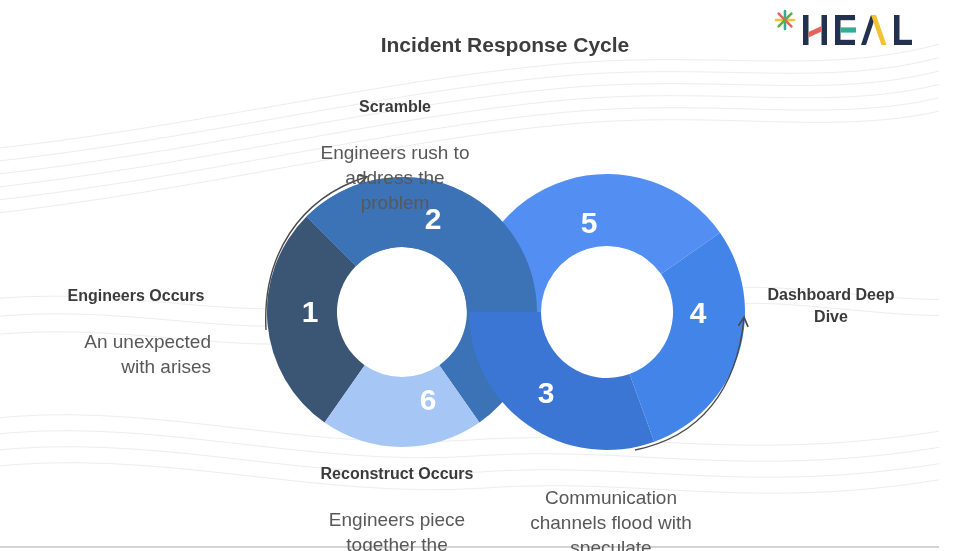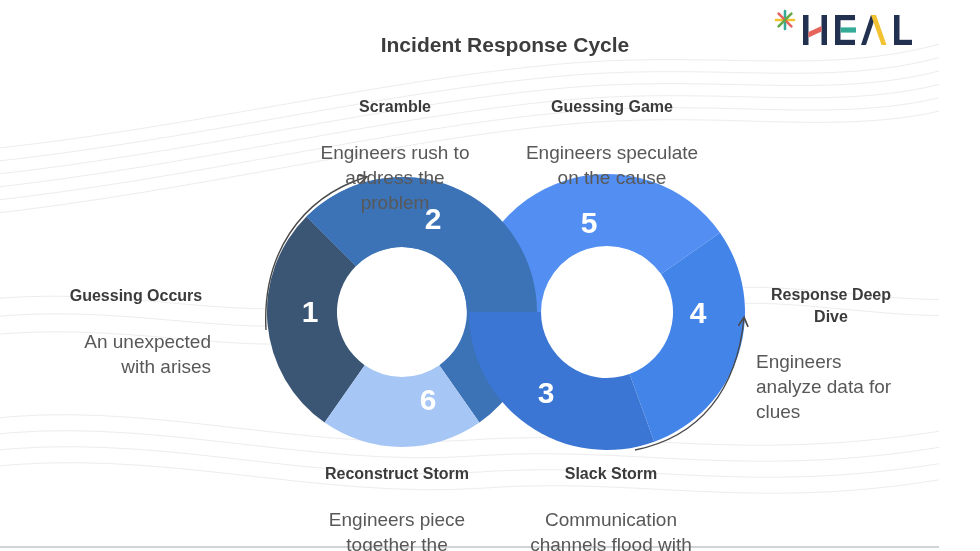--- a/index.html
+++ b/index.html
@@ -108,38 +108,32 @@
 
     <path d="M266 330 C 262 255, 300 198, 366 177" fill="none" stroke="#4a4a4a" stroke-width="1.4" marker-end="url(#arrowhead)"></path>
     <path d="M635 450 C 700 437, 737 390, 744 318" fill="none" stroke="#4a4a4a" stroke-width="1.4" marker-end="url(#arrowhead)"></path>
   </svg>
 
   <div class="label-block ta-c" style="left:395px;top:96px;width:170px;transform:translateX(-50%);">
     <div class="step-title">Scramble</div>
     <div class="step-desc">Engineers rush to address the problem</div>
   </div>
 
-  <div class="label-block ta-c" style="left:612px;top:96px;width:176px;transform:translateX(-50%);">
-    <div class="step-title">Guessing Game</div>
-    <div class="step-desc">Engineers speculate on the cause</div>
-  </div>
 
   <div class="label-block ta-r" style="right:728px;top:285px;width:150px;">
-    <div class="step-title">Guessing Occurs</div>
+    <div class="step-title">Engineers Occurs</div>
     <div class="step-desc">An unexpected with arises</div>
   </div>
 
   <div class="label-block ta-l" style="left:756px;top:284px;width:150px;">
-    <div class="step-title">Response Deep Dive</div>
-    <div class="step-desc">Engineers analyze data for clues</div>
+    <div class="step-title">Dashboard Deep Dive</div>
   </div>
 
   <div class="label-block ta-c" style="left:397px;top:463px;width:168px;transform:translateX(-50%);">
-    <div class="step-title">Reconstruct Storm</div>
+    <div class="step-title">Reconstruct Occurs</div>
     <div class="step-desc">Engineers piece together the speculate</div>
   </div>
 
   <div class="label-block ta-c" style="left:611px;top:463px;width:168px;transform:translateX(-50%);">
-    <div class="step-title">Slack Storm</div>
     <div class="step-desc">Communication channels flood with speculate</div>
   </div>
 
 </div>
 
 </body></html>

